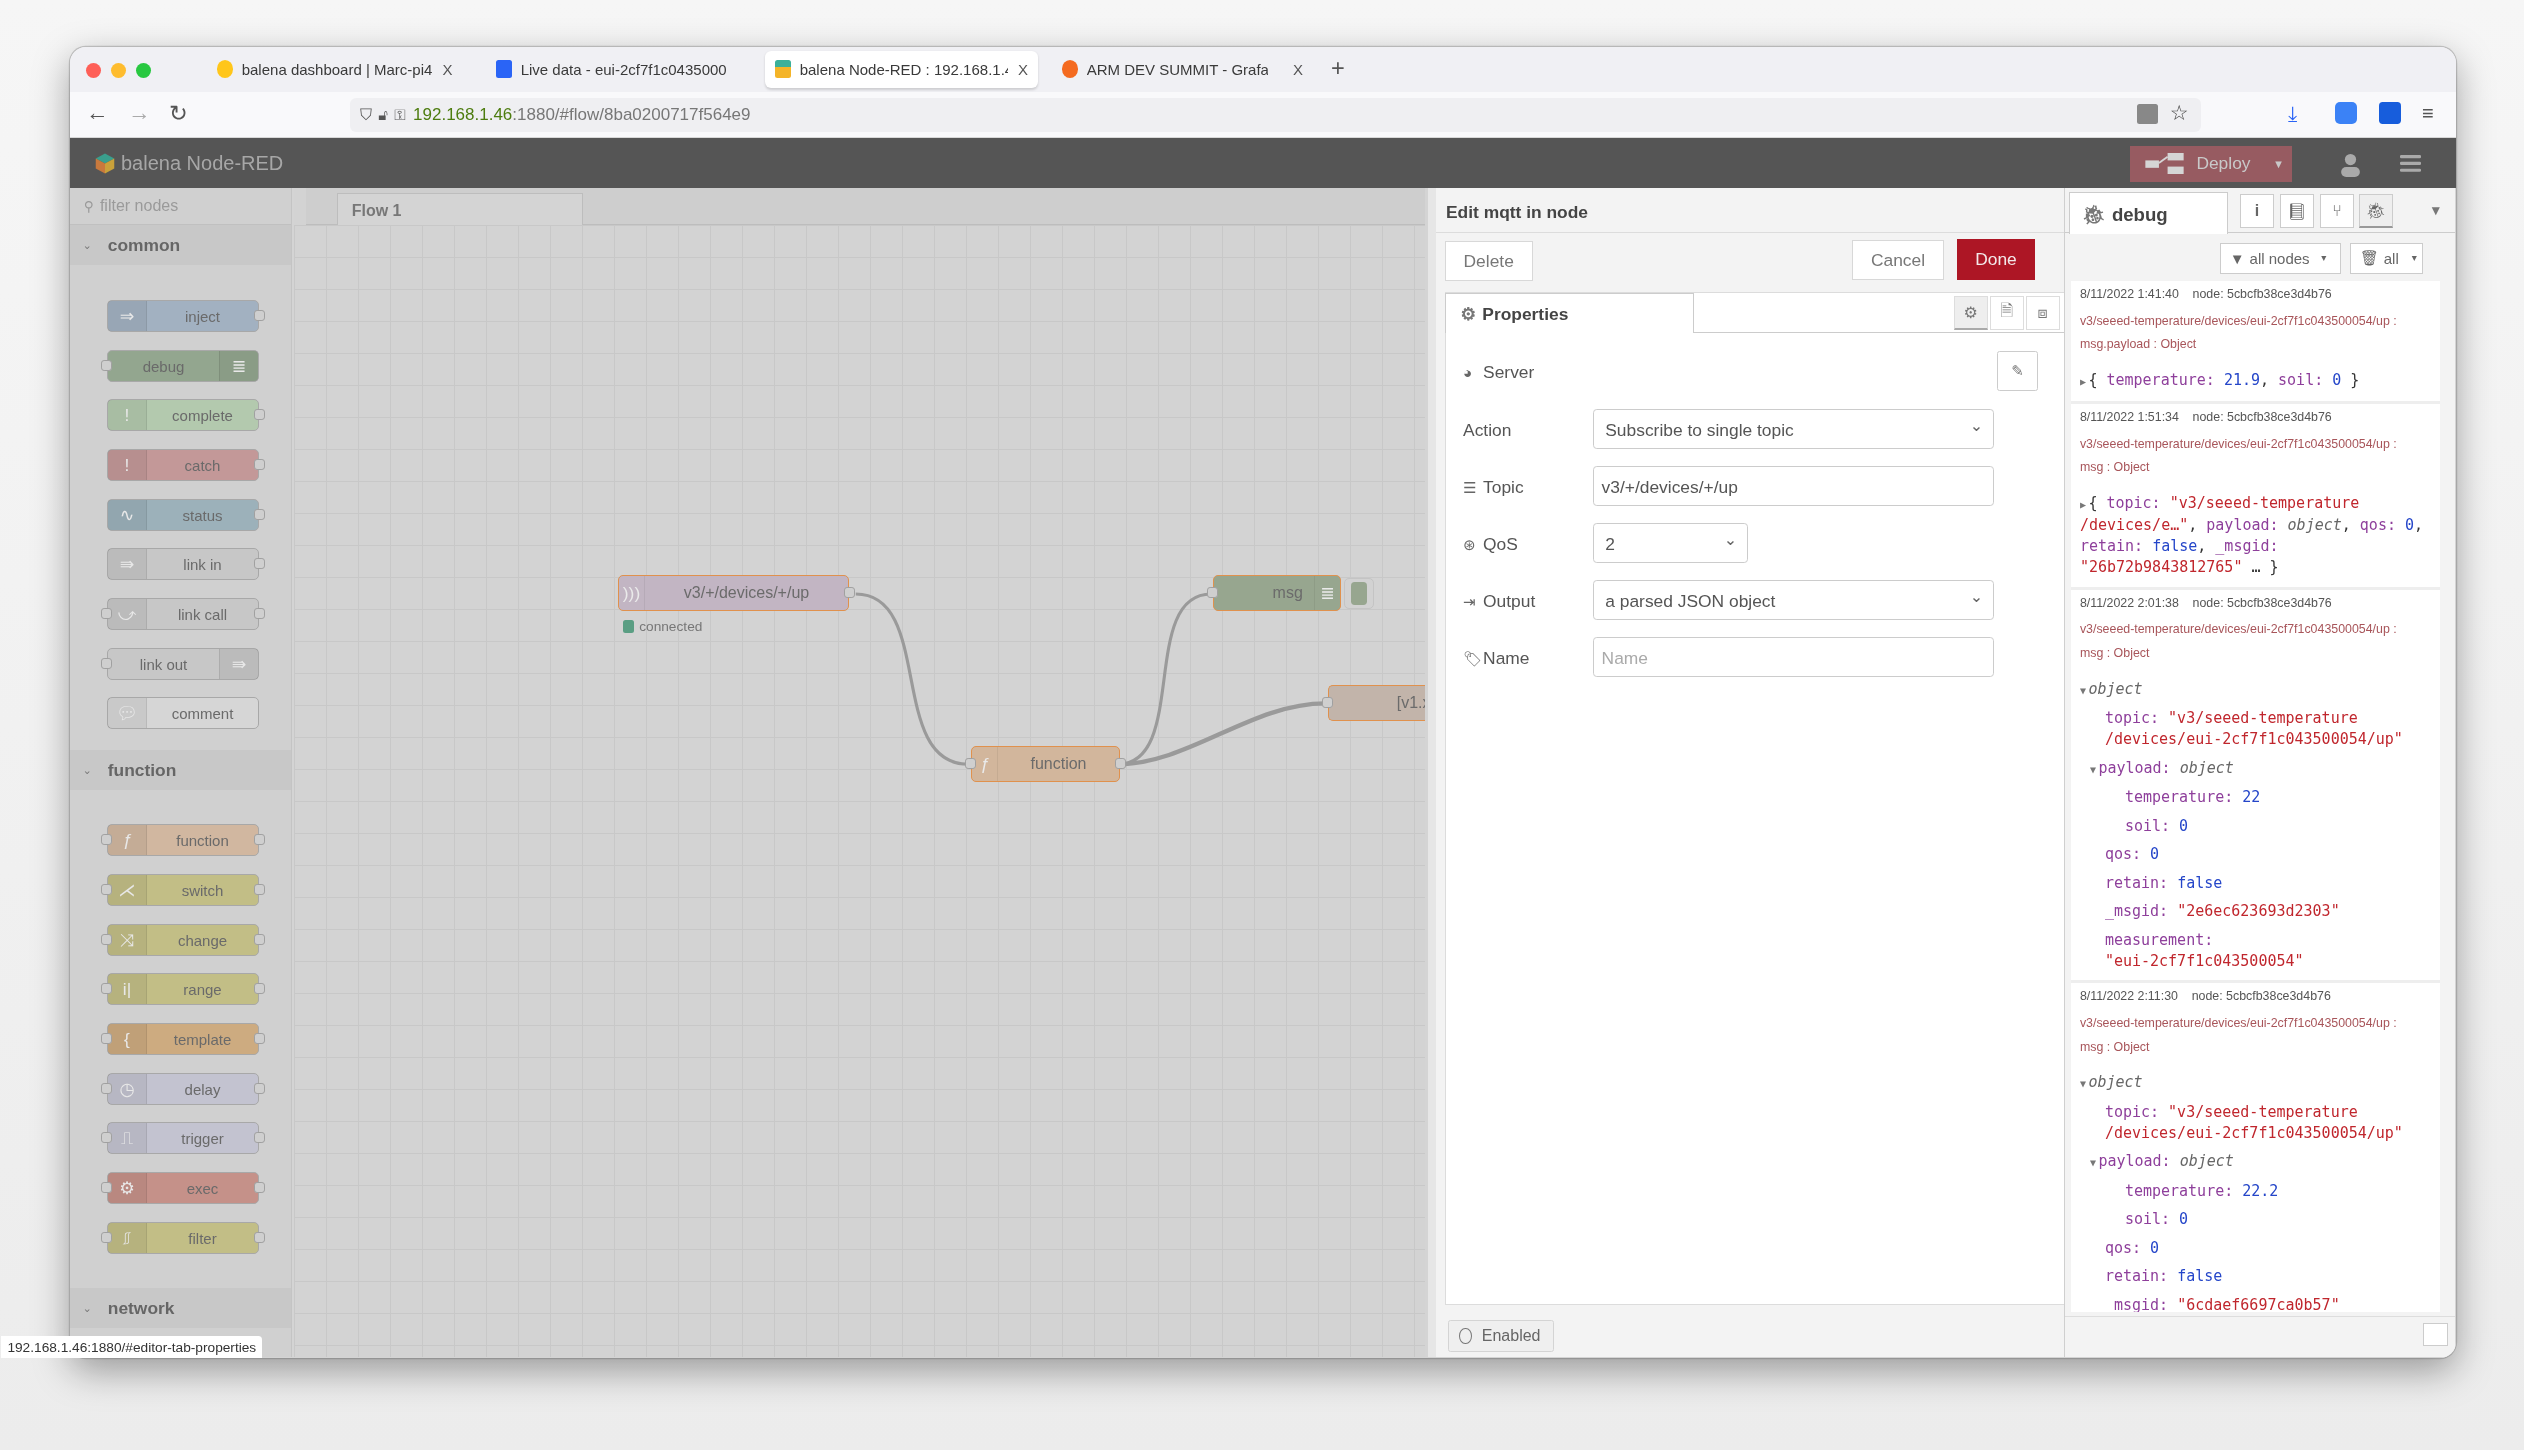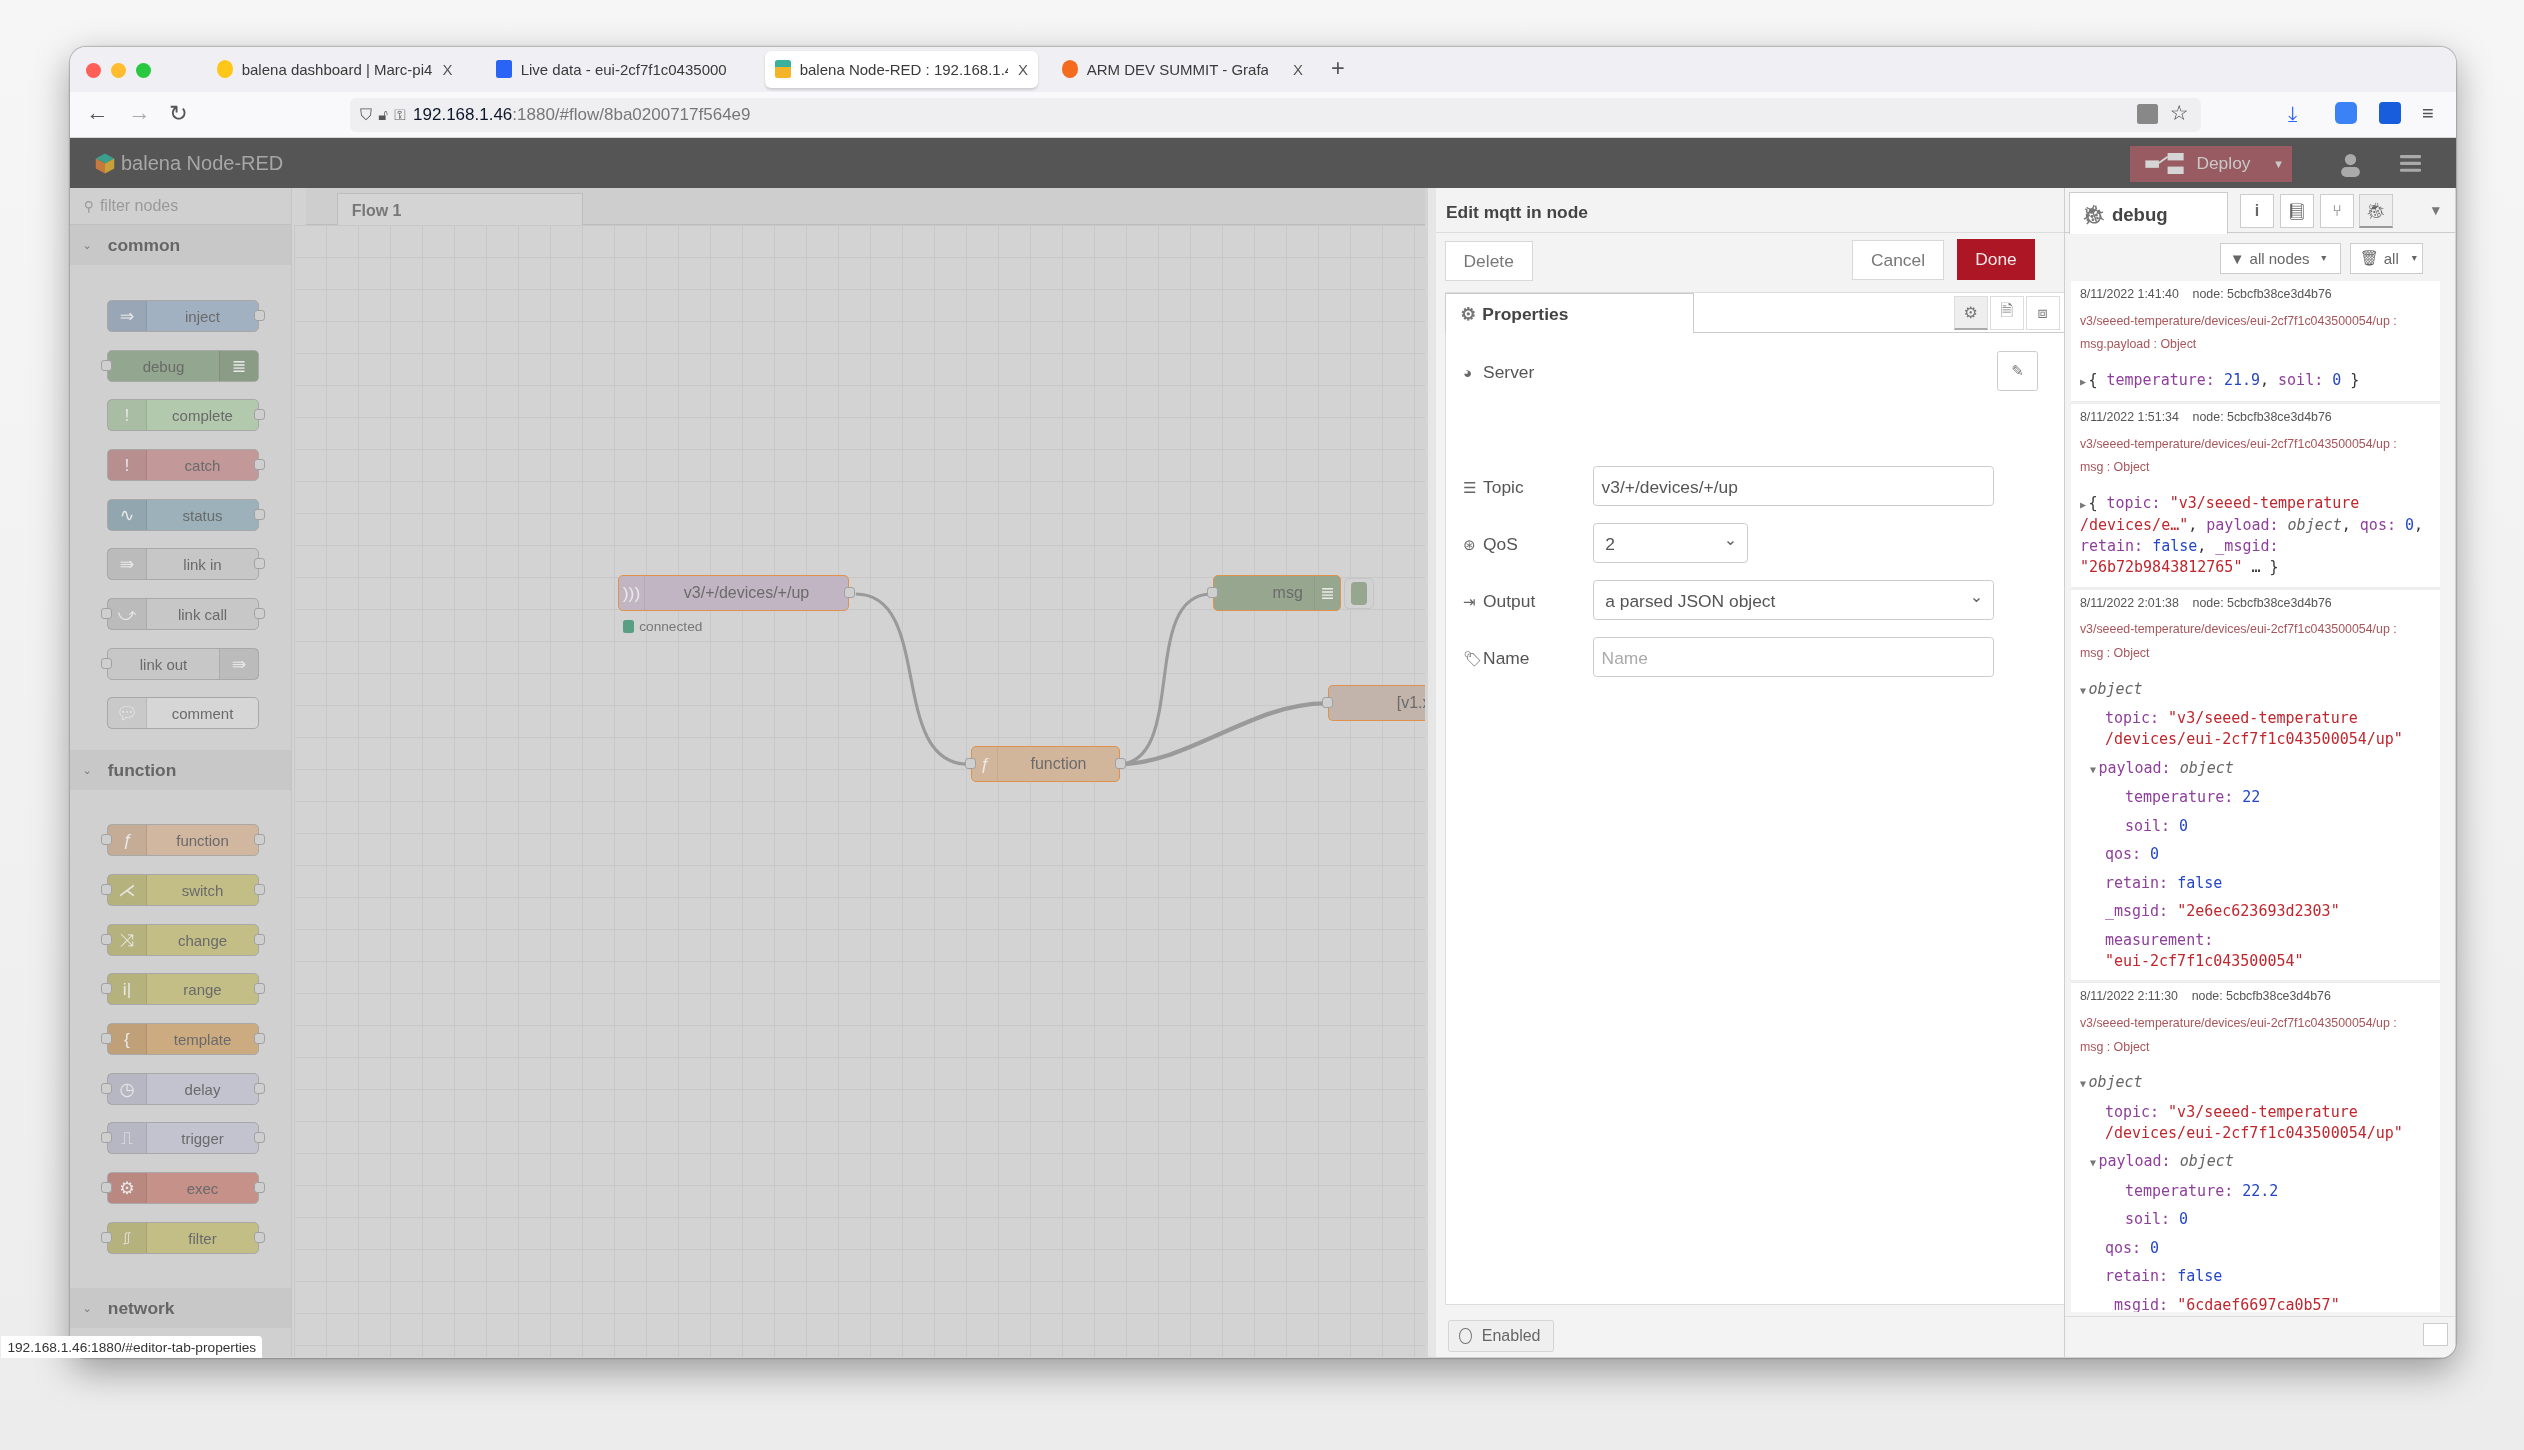--- a/index.html
+++ b/index.html
@@ -29,21 +29,21 @@
   .tab .close { margin-left: 10px; color: #555; font-size: 15px; }
   #newtab { position: absolute; top: 7.5px; left: 1261px; font-size: 23.6px; color: #555; }
 
   #toolbar { position: absolute; left: 0; top: 45px; width: 100%; height: 46px; background: #f9f9fb; border-bottom: 1.2px solid #d8d8d8; }
   .navbtn { position: absolute; top: 7.5px; font-size: 22.4px; color: #555; }
   #urlbar {
     position: absolute; left: 280px; top: 6.2px; width: 1851px; height: 34px;
     background: #efeff2; border-radius: 6.2px; display: flex; align-items: center; padding-left: 10px;
     font-size: 17px;
   }
-  #urlbar .host { color: #0f172a; }
+  #urlbar .host { color: #4d7c0f; }
   #urlbar .path { color: #777; }
   .tbicon { position: absolute; top: 10px; width: 22.4px; height: 22.4px; }
 
   
   #nr { position: absolute; left: 0; top: 91px; width: 2386px; height: 1220px; background: #d4d4d4; }
   #nr-header { position: absolute; left: 0; top: 0; width: 100%; height: 50px; background: #555; }
   #nr-logo { position: absolute; left: 25px; top: 15px; width: 20px; height: 21px; }
   #nr-title { position: absolute; left: 51px; top: 13.7px; font-size: 20px; color: #a7a7a7; }
   #deploy {
     position: absolute; left: 2060px; top: 7.5px; width: 162px; height: 36px; background: #975b61;
@@ -403,20 +403,24 @@
         <span class="tray-icon" style="left:544px">🗎︎</span>
         <span class="tray-icon" style="left:580px">⧈</span>
 
         <div class="form-row" style="top:58px">
           <span class="flabel">
               <span class="ic">◕</span>
               <span>Server</span>
             </span>
           <span id="server-edit">✎</span>
         </div>
+        <div class="form-row" style="top:116px">
+          <span class="flabel">Action</span>
+          <div class="field select" style="width:401px">Subscribe to single topic</div>
+        </div>
         <div class="form-row" style="top:173px">
           <span class="flabel">
               <span class="ic">☰</span>
               <span>Topic</span>
             </span>
           <div class="field" style="width:401px;padding-left:7.5px">v3/+/devices/+/up</div>
         </div>
         <div class="form-row" style="top:230px">
           <span class="flabel">
               <span class="ic">⊛</span>

